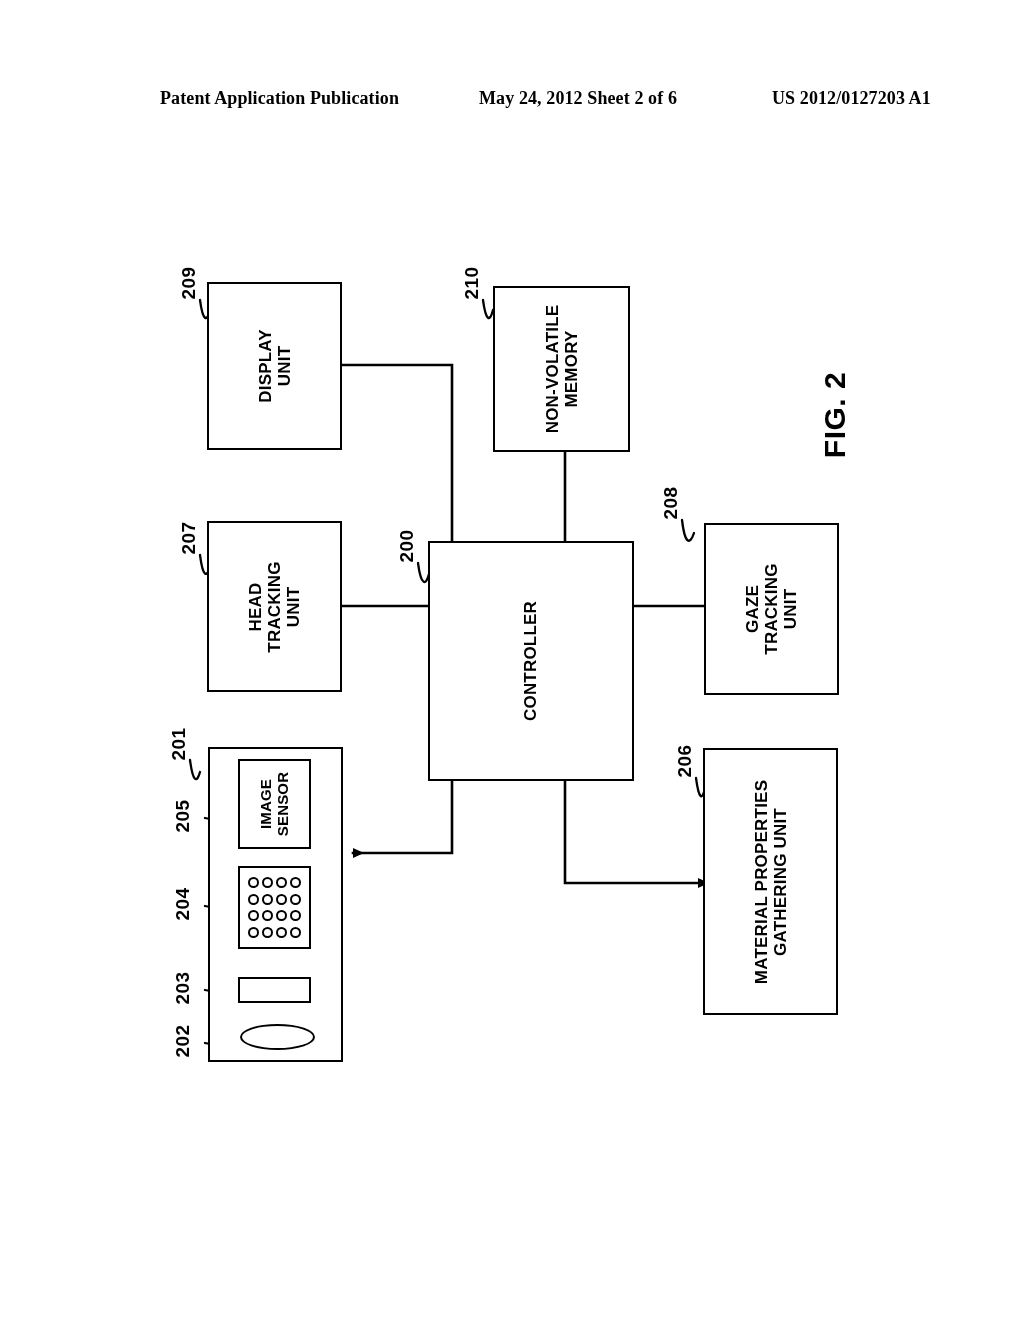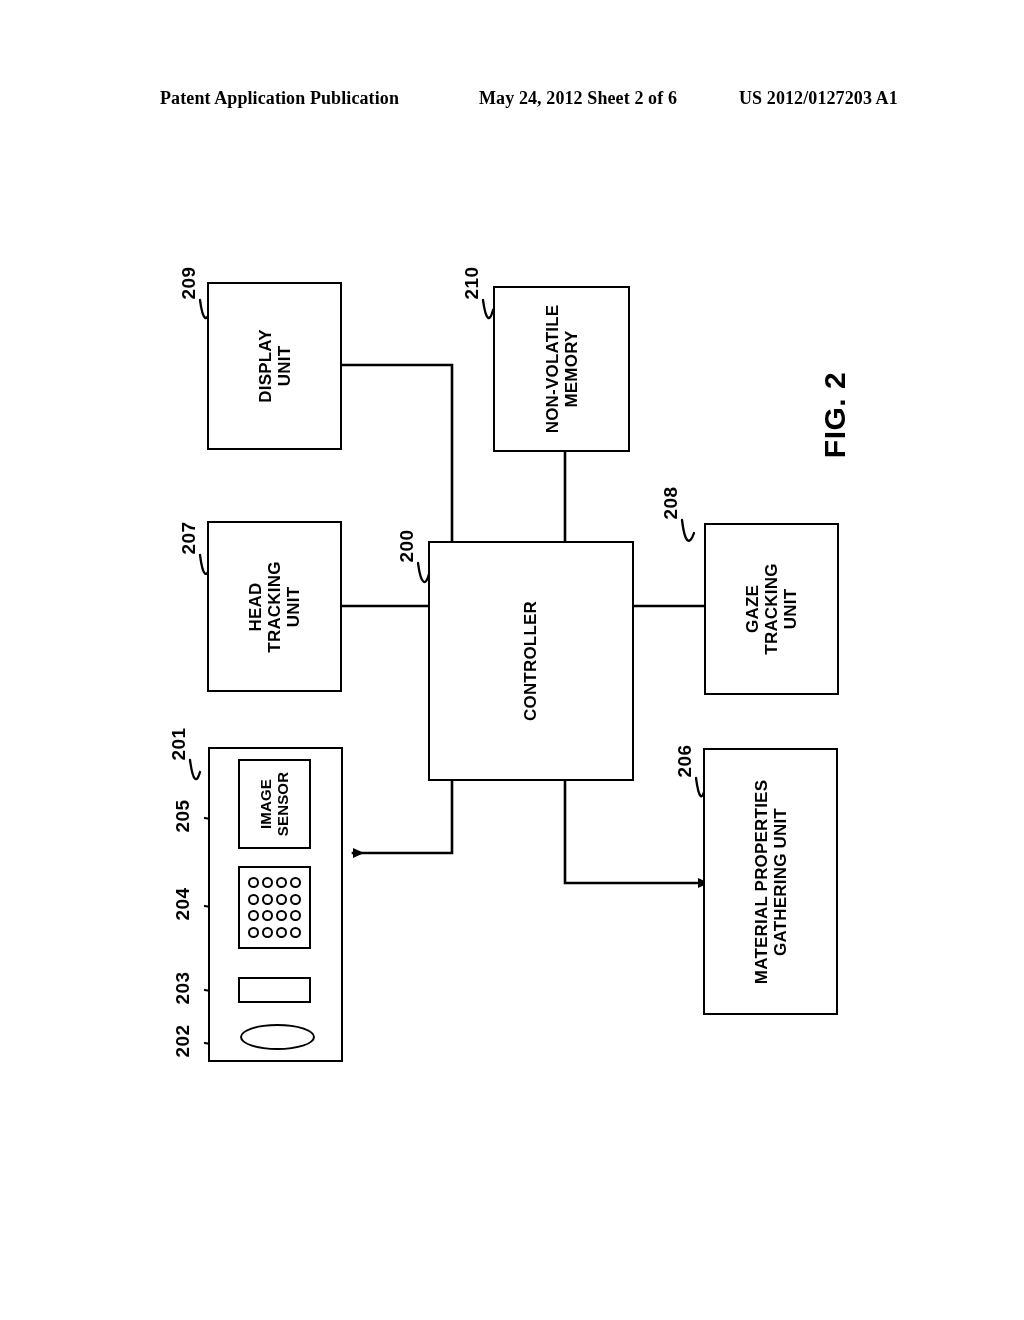--- a/index.html
+++ b/index.html
@@ -25,21 +25,21 @@
     height: 26px;
     font-family: "Liberation Serif", serif;
     font-weight: bold;
     font-size: 18px;
     letter-spacing: 0.1px;
     white-space: nowrap;
     margin-left: 34px;
   }
   #pub-header .hdr-left   { position: absolute; left: 126px;  top: 0; }
   #pub-header .hdr-mid    { position: absolute; left: 445px;  top: 0; }
-  #pub-header .hdr-right  { position: absolute; left: 705px;  top: 0; }
+  #pub-header .hdr-right  { position: absolute; left: 738px;  top: 0; }
 
   
   #figure {
     position: absolute;
     left: 0;
     top: 0;
     width: 1024px;
     height: 1320px;
   }
 

